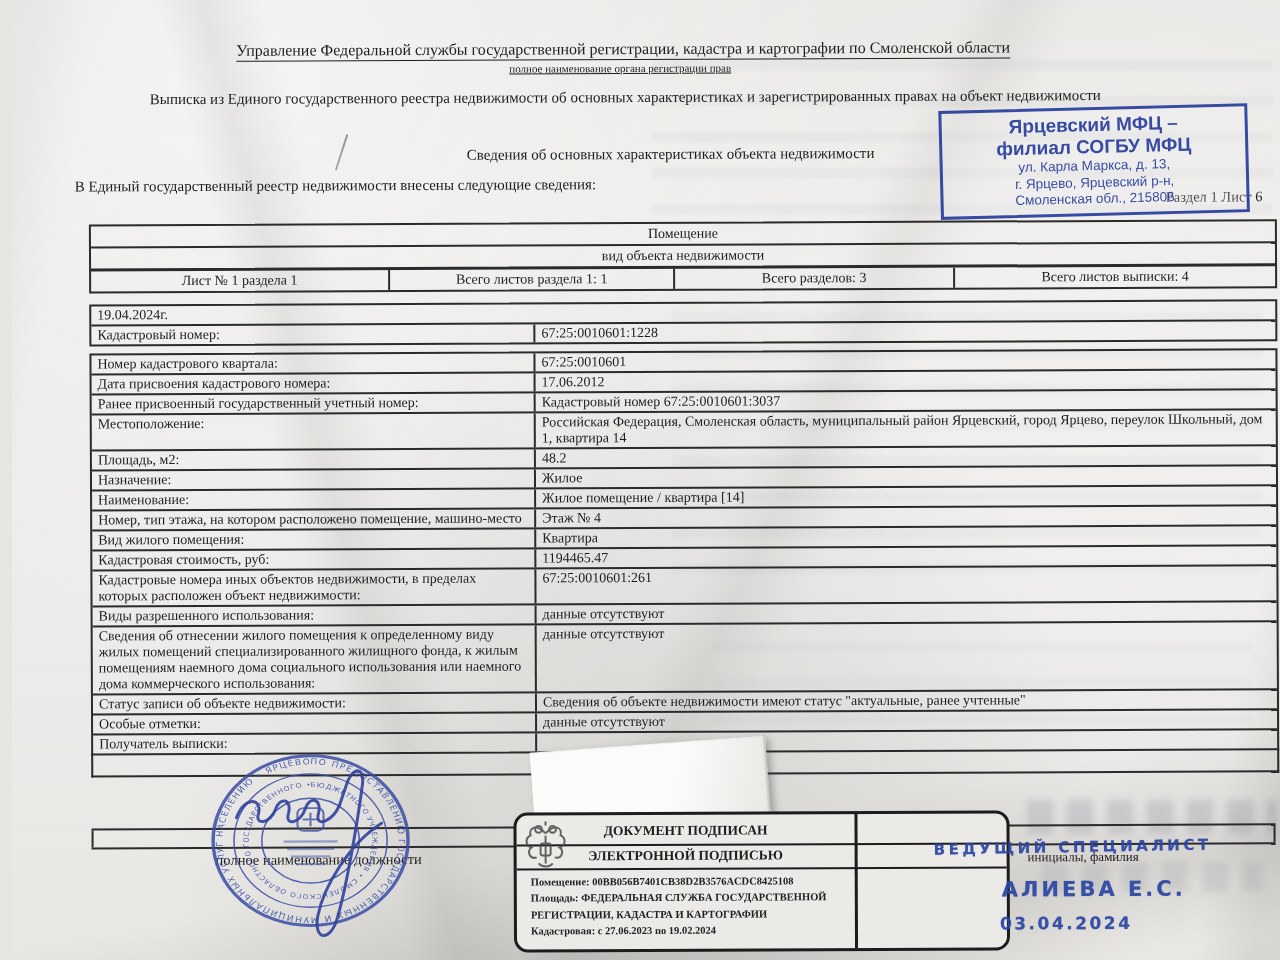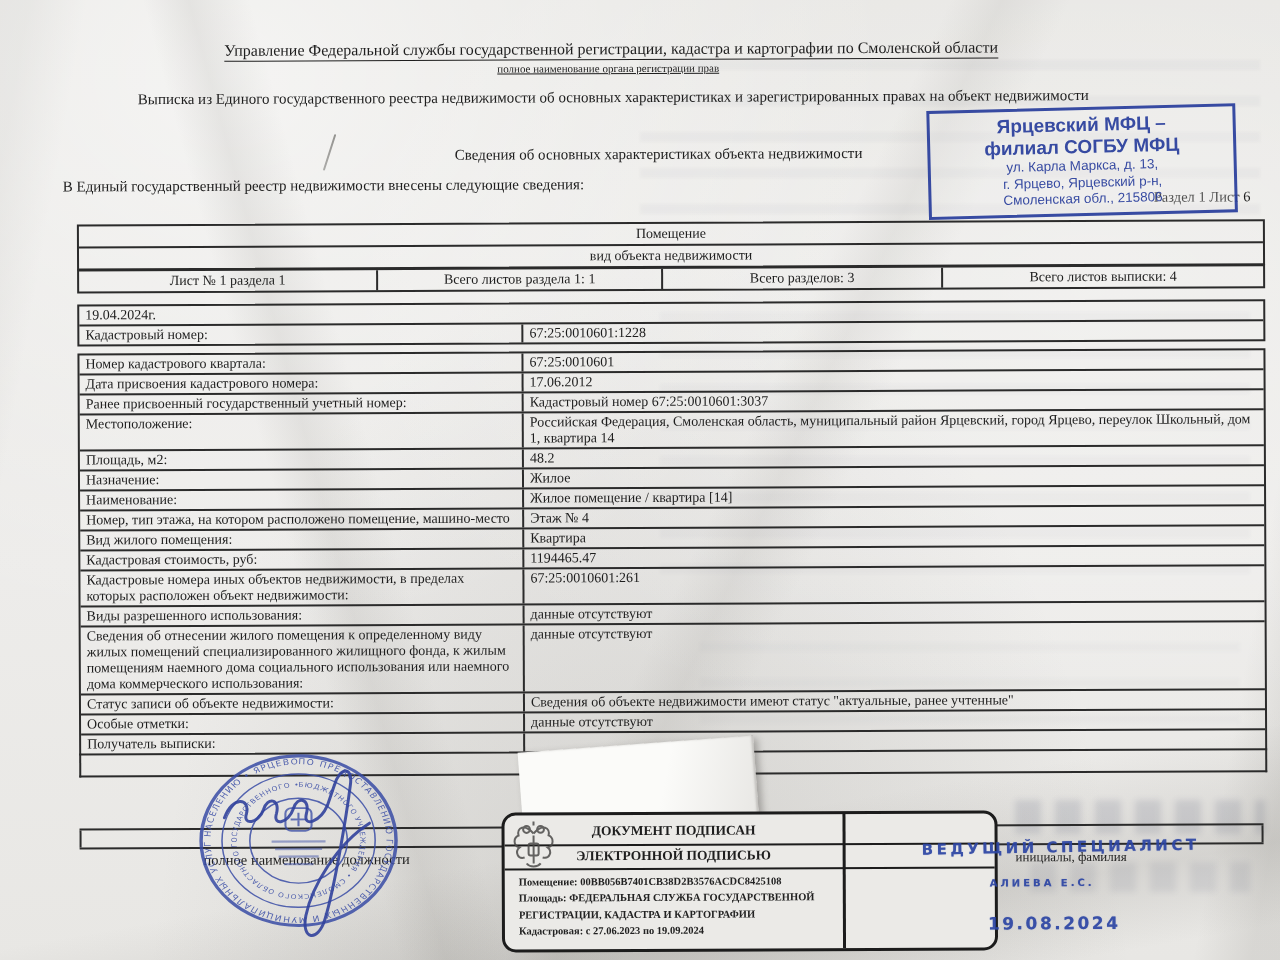--- a/index.html
+++ b/index.html
@@ -3,21 +3,21 @@
 <meta charset="utf-8">
 <style>
   html,body{margin:0;padding:0;width:1280px;height:960px;overflow:hidden;
     font-family:"Liberation Serif", serif; color:#1e1e1e; background:#e6e5e2;}
   #paper{position:absolute;inset:0;
     background:
       radial-gradient(ellipse at 18% 8%, rgba(255,255,255,.55), transparent 45%),
       radial-gradient(ellipse at 85% 30%, rgba(255,255,255,.35), transparent 50%),
       radial-gradient(ellipse at 50% 115%, rgba(120,118,112,.25), transparent 55%),
       linear-gradient(100deg, rgba(140,138,132,.14) 0 2%, transparent 6% 94%, rgba(140,138,132,.18) 98%),
-      linear-gradient(0deg,#e8e7e4,#edecea 40%,#e7e6e3);}
+      linear-gradient(0deg,#e8e7e4,#edecea 40%,#e7e6e3); margin-left: 12px;}
   .wrinkle{position:absolute;pointer-events:none;}
   .bleed{position:absolute;pointer-events:none;filter:blur(1.6px);opacity:.5;
     background:repeating-linear-gradient(0deg, transparent 0 26px, rgba(110,116,132,.10) 26px 36px);}
   .bleedblob{position:absolute;pointer-events:none;filter:blur(3px);opacity:.22;
     background:repeating-linear-gradient(90deg, rgba(40,50,90,.55) 0 26px, transparent 26px 40px);}
   .doc{position:absolute;inset:0;transform:rotate(-0.25deg);}
   .hdr-title{position:absolute;left:613px;top:40px;transform:translateX(-50%);
     white-space:nowrap;font-size:16px;border-bottom:1.5px solid #1e1e1e;padding-bottom:1px;}
   .hdr-cap{position:absolute;left:610px;top:62px;transform:translateX(-50%);
     white-space:nowrap;font-size:11px;text-decoration:underline;}
@@ -72,21 +72,21 @@
   .esign .hr1{top:29px;}
   .esign .hr2{top:53px;}
   .esign .info{position:absolute;left:14px;top:59px;right:8px;font-size:10.5px;line-height:1.55;
     font-weight:bold;color:#222;}
   .eagle{position:absolute;left:6px;top:4px;z-index:2;}
 
   
   .ink{position:absolute;color:#2c45a4;font-family:"DejaVu Sans",sans-serif;font-weight:bold;
     white-space:nowrap;z-index:55;text-shadow:0 0 1px rgba(44,69,164,.55);opacity:.92;}
   .ink-pos{left:920px;top:840px;font-size:15px;letter-spacing:3.5px;transform:rotate(-.8deg);}
-  .ink-name{left:988px;top:879px;font-size:10px;letter-spacing:3px;}
+  .ink-name{left:988px;top:879px;font-size:21px;letter-spacing:3px;}
   .ink-date{left:986px;top:915px;font-size:17px;letter-spacing:2.5px;}
 
   .slip{position:absolute;left:519px;top:744px;width:236px;height:82px;z-index:40;
     transform:rotate(-4deg);background:linear-gradient(105deg,#fbfbf9 60%,#e8e7e4);
     box-shadow:4px 3px 7px rgba(60,58,54,.35), inset -2px 0 2px rgba(90,88,84,.25);}
 
   .roundstamp{position:absolute;left:166px;top:740px;z-index:50;opacity:.85;}
   .scribble{position:absolute;left:205px;top:758px;z-index:52;}
 </style>
 </head>
@@ -233,21 +233,21 @@
           <path d="M23 16 L23 44 M16 44 C19 48 27 48 30 44"></path>
           <rect x="18" y="24" width="10" height="12" rx="2"></rect>
         </g>
       </svg>
       <div class="t t1">ДОКУМЕНТ ПОДПИСАН</div>
       <div class="t t2">ЭЛЕКТРОННОЙ ПОДПИСЬЮ</div>
       <div class="info">
         <div><span>Помещение:</span> <span>00BB056B7401CB38D2B3576ACDC8425108</span></div>
         <div><span>Площадь:</span> <span>ФЕДЕРАЛЬНАЯ СЛУЖБА ГОСУДАРСТВЕННОЙ</span></div>
         <div><span>РЕГИСТРАЦИИ, КАДАСТРА И КАРТОГРАФИИ</span></div>
-        <div><span>Кадастровая:</span> <span>с 27.06.2023 по 19.09.2024</span></div>
+        <div><span>Кадастровая:</span> <span>с 27.06.2023 по 19.02.2024</span></div>
       </div>
     </div>
 
     <svg class="roundstamp" width="262" height="228" viewBox="0 0 262 262" style="transform:scale(1,.87);transform-origin:top;">
       <defs>
         <path id="cOut" d="M131 30 a101 101 0 1 1 -0.2 0"></path>
         <path id="cIn" d="M131 60 a71 71 0 1 1 -0.2 0"></path>
       </defs>
       <g stroke="#3a4da6" fill="none">
         <circle cx="131" cy="131" r="112" stroke-width="4"></circle>
@@ -268,16 +268,16 @@
         <path d="M100 132 h62 M104 142 h54 M108 152 h46 M114 162 h34"></path>
       </g>
     </svg>
 
     <svg class="scribble" width="215" height="200" viewBox="0 0 215 200">
       <path fill="none" stroke="#31419c" stroke-width="3" stroke-linecap="round" opacity=".9" d="M18 58 C26 36 44 38 40 54 C36 66 52 64 57 50 C61 37 74 39 70 54 C66 67 82 64 87 49 C91 36 104 39 100 54 C96 69 114 62 121 46 L128 26 C133 8 147 6 144 26 C140 56 128 128 118 160 C111 183 94 181 99 156 C105 127 131 84 163 64"></path>
     </svg>
 
     <div class="ink ink-pos">ВЕДУЩИЙ  СПЕЦИАЛИСТ</div>
     <div class="ink ink-name">АЛИЕВА  Е.С.</div>
-    <div class="ink ink-date">19.08.2024</div>
+    <div class="ink ink-date">03.04.2024</div>
 
   </div>
 </div>
 
 </body></html>

